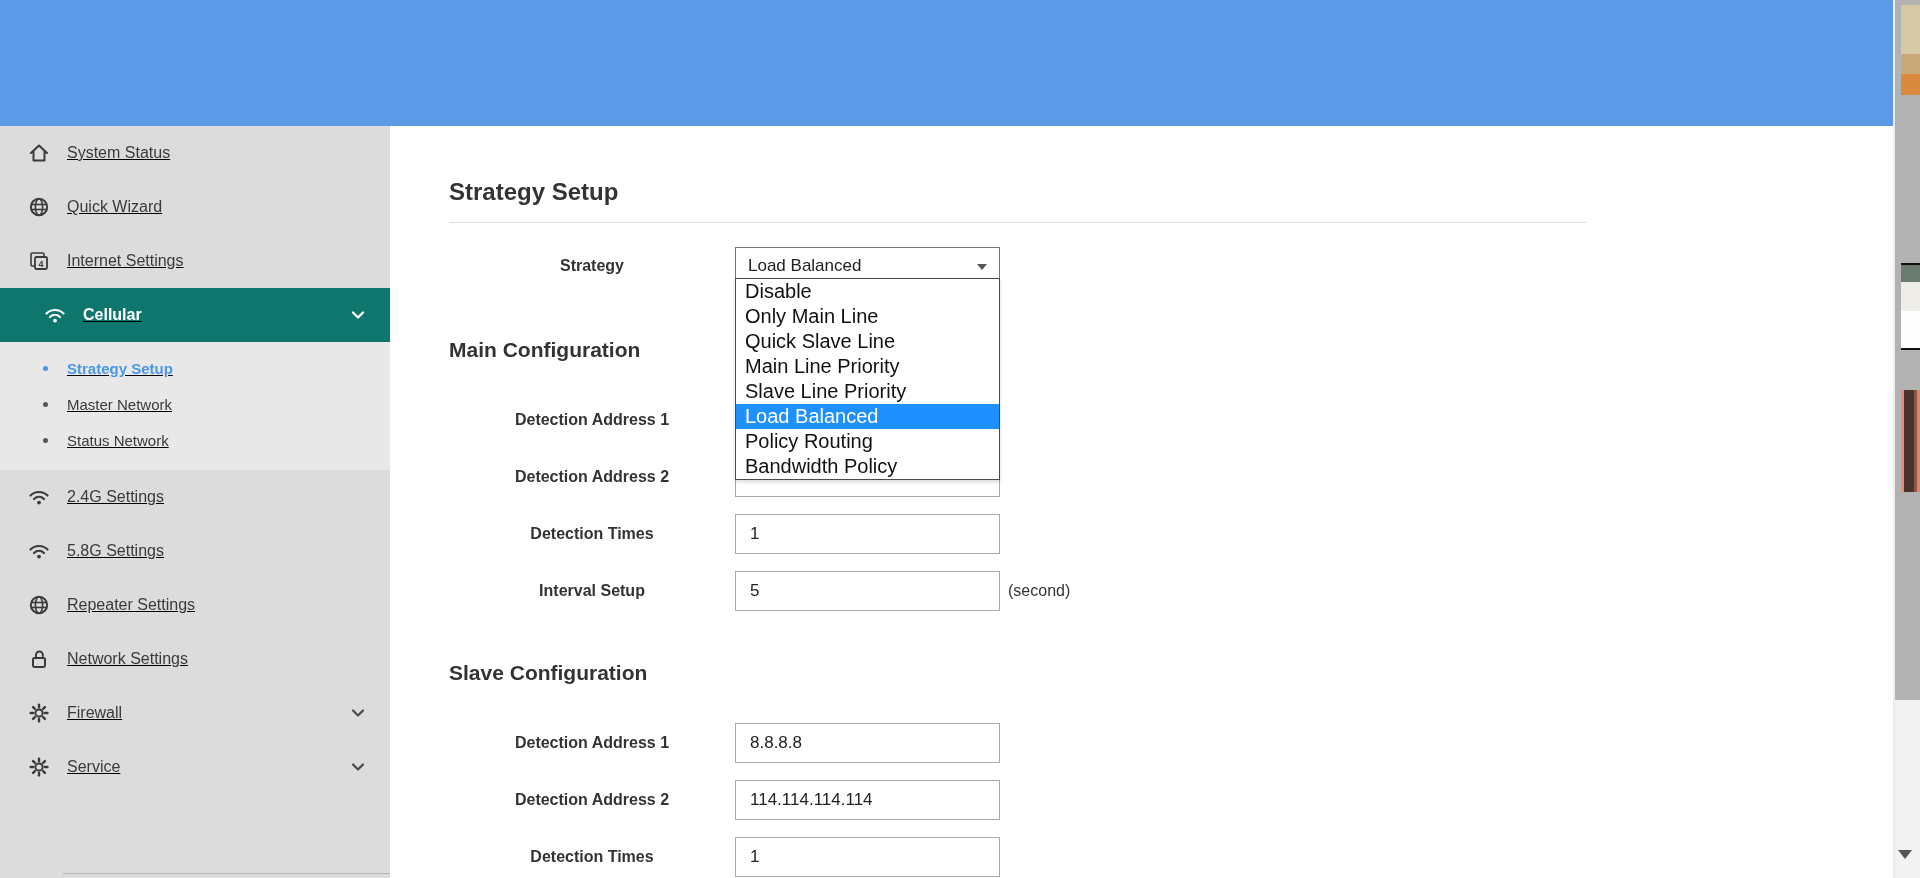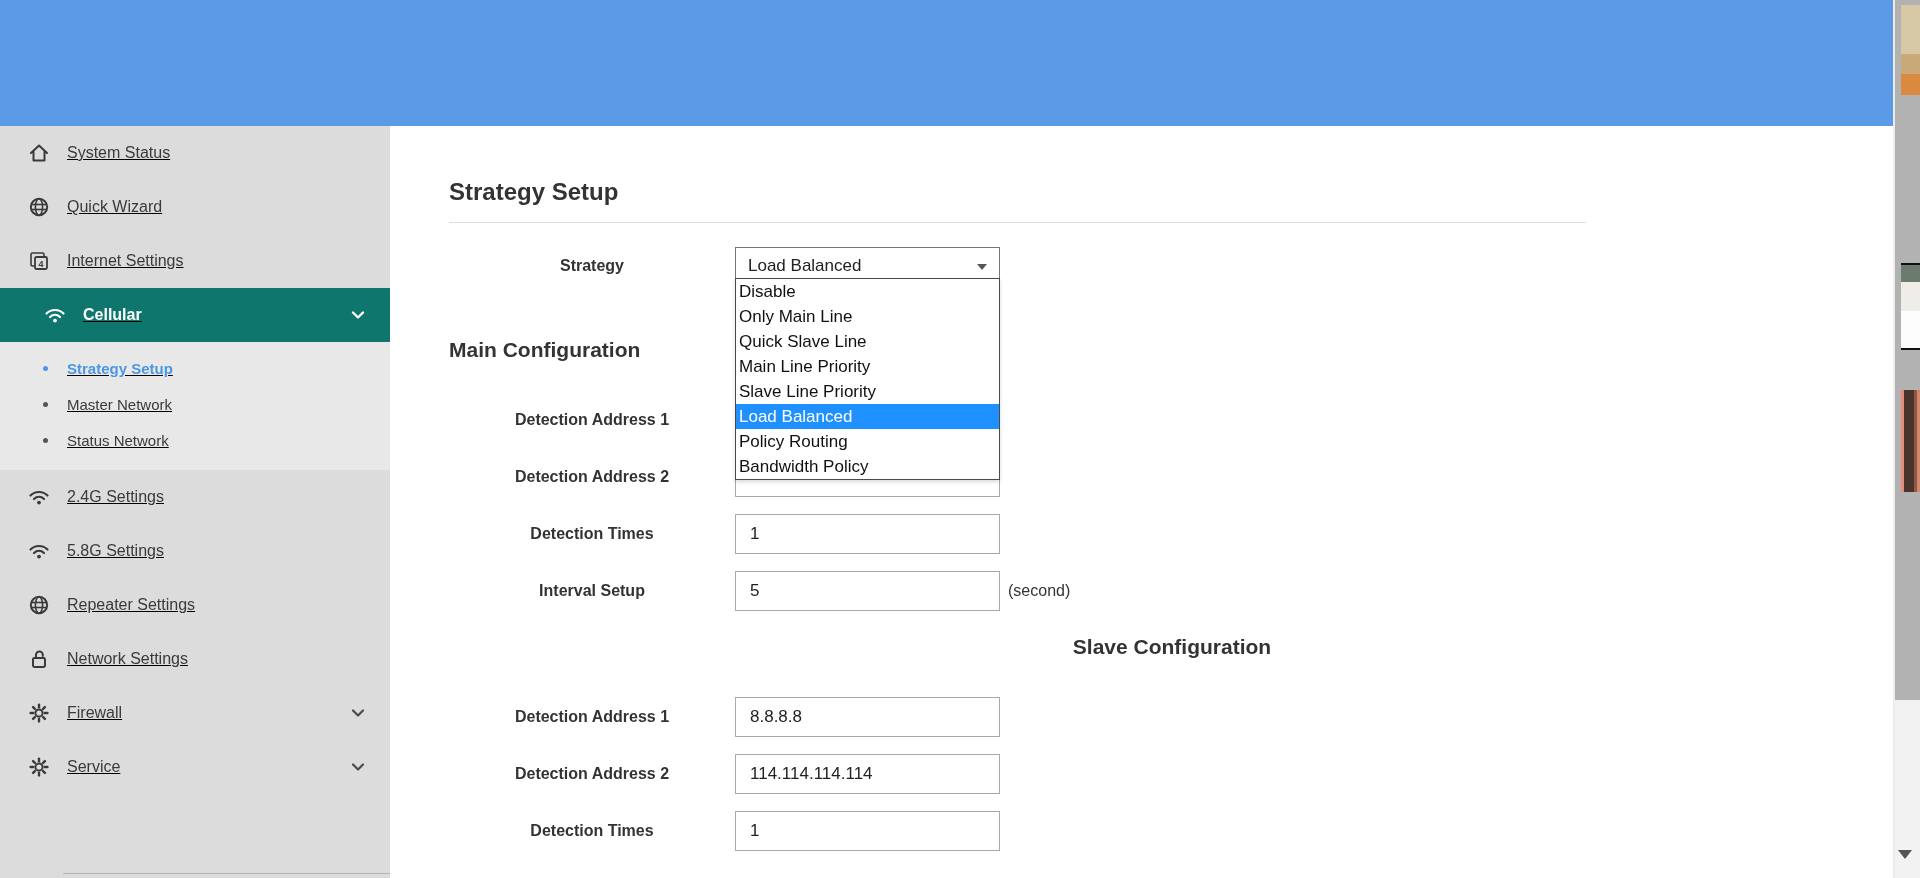--- a/index.html
+++ b/index.html
@@ -35,31 +35,31 @@
   .row { display:flex; align-items:center; }
   .row .flabel { width:286px; font-size:16px; font-weight:bold; color:#333;text-align:center; }
   .section-title { font-size:21px; font-weight:bold; color:#333; }
   .strategy-row { margin-top:24px; }
   .selectbox { position:relative; width:265px; height:38px; border:1px solid #767676; background:#fff;
     font-size:17px; color:#222; display:flex; align-items:center; padding-left:12px; cursor:pointer; }
   .selectbox .sel-arrow { position:absolute; right:12px; top:16px; width:0; height:0;
     border-left:5px solid transparent; border-right:5px solid transparent; border-top:6px solid #555; }
   .dropdown { position:absolute; left:345px; top:152px; width:265px; background:#fff;
     border:1px solid #4a4a4a; z-index:10; box-shadow:0 2px 4px rgba(0,0,0,.15); }
-  .dd-option { height:25px; line-height:25px; font-size:17px; color:#111; padding-left:3px;
+  .dd-option { height:25px; line-height:25px; font-size:20px; color:#111; padding-left:9px;
     white-space:nowrap; cursor:pointer; }
   .dd-option.selected { background:#1e90ff; color:#fff; }
   .mc-title { margin-top:53px; }
   .form-row { margin-top:17px; height:40px; }
   .form-row:first-of-type { margin-top:0; }
   .fin { width:265px; height:40px; border:1px solid #a9a9a9; background:#fff; font-size:17px;
     color:#222; padding-left:14px; font-family:"Liberation Sans", sans-serif; outline:none; }
   .suffix { margin-left:8px; font-size:16px; color:#333; }
   .gap21 { height:21px; }
-  .sc-title { margin-top:24px;text-align:center; }
+  .sc-title { margin-top:50px; }
 
   
   .edge-divider { position:absolute; left:1893px; top:0; width:2px; height:878px; background:#ececec; }
   .edge-strip-top { position:absolute; left:1895px; top:0; width:25px; height:700px; background:#b2b2b2; }
   .edge-strip-bottom { position:absolute; left:1895px; top:700px; width:25px; height:178px; background:#f2f2f2; }
   .thumb { position:absolute; left:1901px; width:19px; }
   .thumb-1 { top:5px; height:90px; background:linear-gradient(#d8c9a6 0 55%, #c9a87a 55% 77%, #d98a3f 77% 100%); }
   .thumb-2 { top:263px; height:87px; border-top:2px solid #111; border-bottom:2px solid #111;
     background:linear-gradient(#6b7b6e 0 20%, #eeede7 20% 55%, #fdfdfd 55% 100%); }
   .thumb-3 { top:390px; height:102px;

